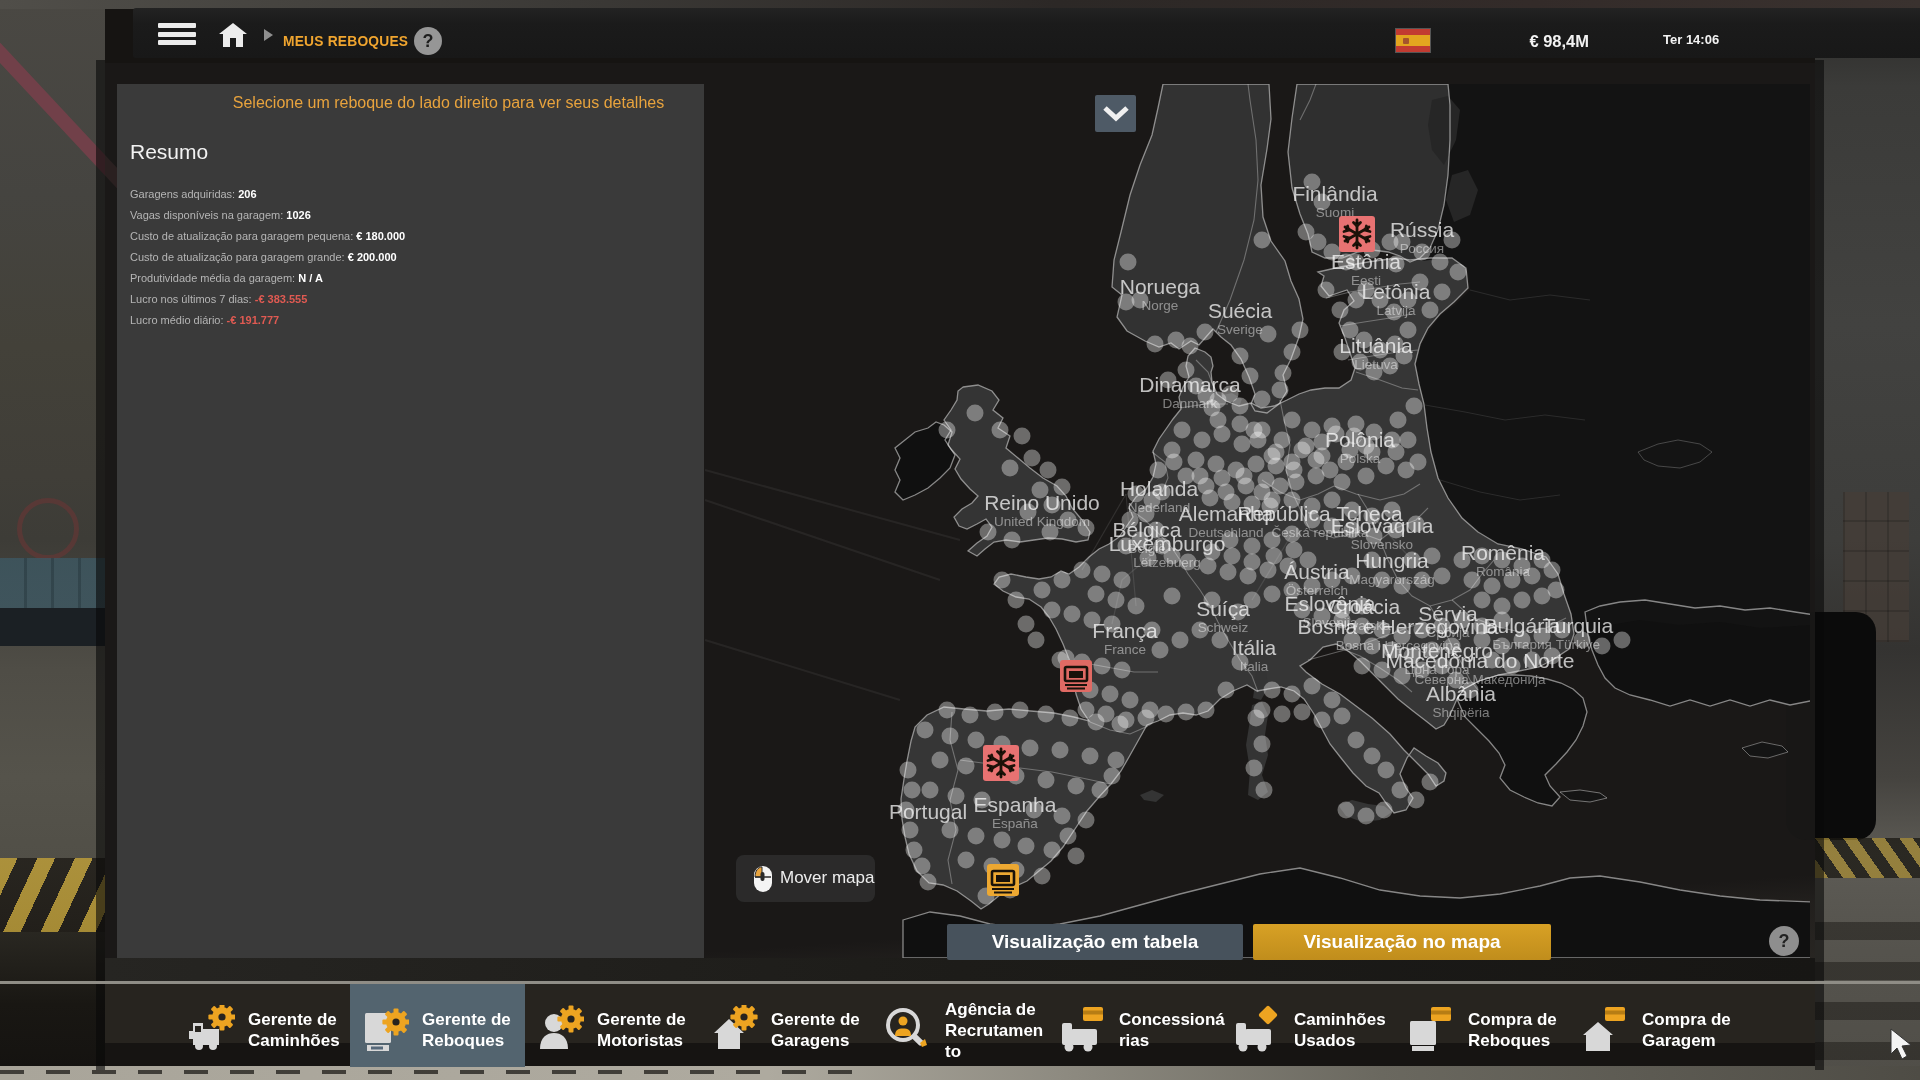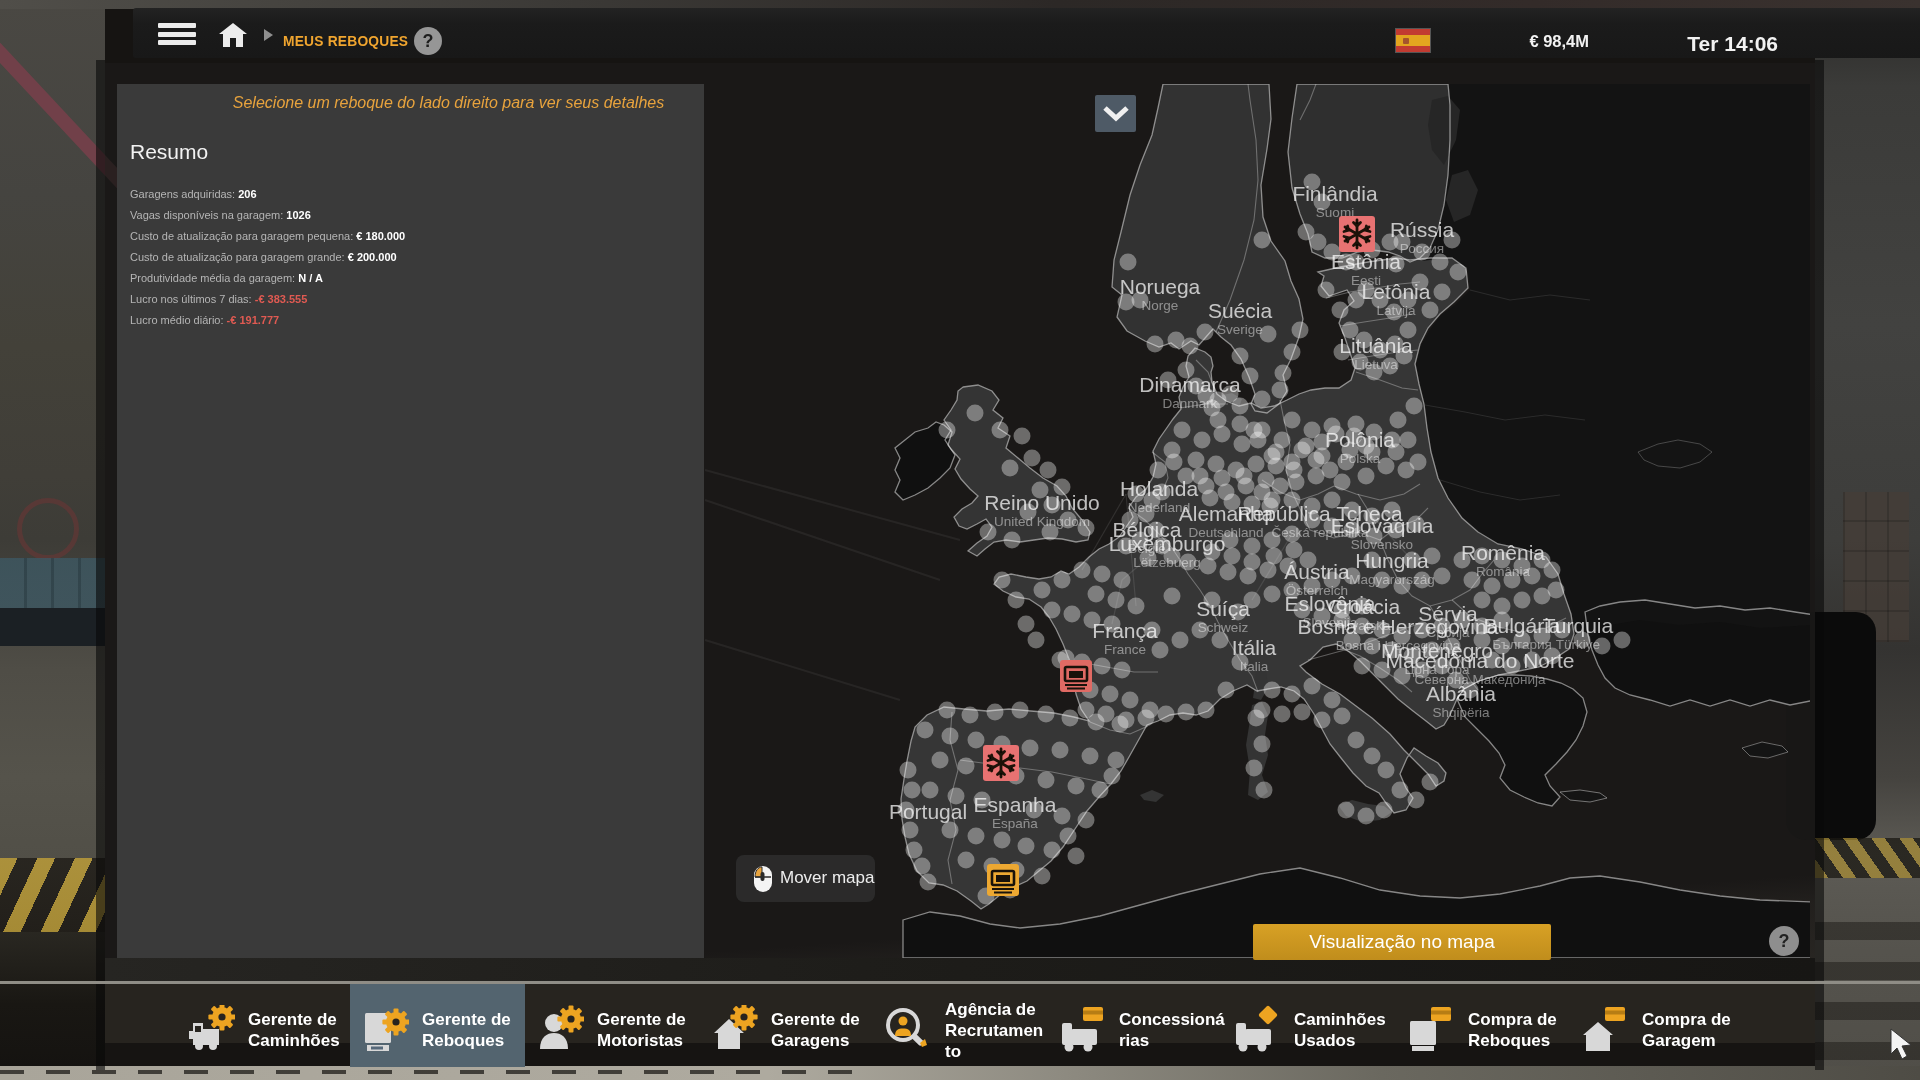--- a/index.html
+++ b/index.html
@@ -31,41 +31,41 @@
 
 #topbar{left:105px;top:8px;width:1882px;height:50px;background:linear-gradient(180deg,#232323,#1b1b1b 30%,#181818);border-radius:3px;margin-left:28px;}
 .hline{position:absolute;background:#ececec;height:5px;width:38px;border-radius:1px;left:25px;}
 #home{left:85px;top:14px;}
 #crumb-tri{left:131px;top:21px;width:0;height:0;border-left:9px solid #8f8f8f;border-top:6px solid transparent;border-bottom:6px solid transparent;}
 #crumb{left:150px;top:26px;color:#f0a52f;font-weight:bold;font-size:13.8px;letter-spacing:.2px;}
 #qtop{left:281px;top:19px;width:28px;height:28px;border-radius:50%;background:#969696;color:#1d1d1d;font-weight:bold;font-size:18px;text-align:center;line-height:28px;}
 #flag{left:1263px;top:21px;width:34px;height:23px;background:linear-gradient(180deg,#c23b31 0 25%,#e3a51f 25% 75%,#c23b31 75%);outline:1px solid #555;}
 #flag:after{content:"";position:absolute;left:7px;top:9px;width:6px;height:6px;background:#a5542c;border-radius:1px;}
 #money{left:1336px;top:24px;width:120px;text-align:right;color:#f2f2f2;font-size:16.5px;font-weight:bold;}
-#clock{left:1530px;top:24px;width:115px;text-align:right;color:#f2f2f2;font-size:21px;font-weight:bold;}
+#clock{left:1530px;top:24px;width:115px;text-align:left;color:#f2f2f2;font-size:13px;font-weight:bold;}
 
 #panel{left:117px;top:84px;width:587px;height:874px;background:#3a3a3a;}
-#sel{left:0;top:10px;width:663px;text-align:center;color:#e8a33d;font-size:16px;font-style:italic;}
+#sel{left:0;top:10px;width:663px;text-align:center;color:#e8a33d;font-size:16px;}
 #resumo{left:13px;top:56px;color:#f2f2f2;font-size:21px;}
 .stat{position:absolute;left:13px;color:#b5b5b5;font-size:11px;white-space:pre;}
 .stat b{color:#fff;}
 .stat b.red{color:#e05a52;}
 #map text{font-family:"Liberation Sans",sans-serif;}
 .lm{font-size:21px;fill:rgba(255,255,255,.72);text-anchor:middle;}
 .ls{font-size:13.5px;fill:rgba(255,255,255,.45);text-anchor:middle;}
 
 #dd{left:733px;top:95px;width:359px;height:37px;background:#4e5a66;border-radius:2px;color:#f4f4f4;font-size:17px;line-height:37px;padding-left:35px;box-sizing:border-box;}
 #ddbtn{left:1095px;top:95px;width:41px;height:37px;background:#4e5a66;border-radius:2px;}
 #ddbtn svg{position:absolute;left:8px;top:9px;}
 #mover{left:736px;top:855px;width:139px;height:47px;background:rgba(44,44,44,.92);border-radius:8px;}
 #mover span{position:absolute;left:44px;top:13px;color:#ededed;font-size:17px;}
 #btn-tab{left:947px;top:924px;width:296px;height:36px;background:#47525c;border-radius:2px;color:#fff;
 font-size:19px;font-weight:bold;text-align:center;line-height:36px;}
 #btn-map{left:1253px;top:924px;width:298px;height:36px;background:linear-gradient(180deg,#d8a125,#c08d1c);border-radius:2px;color:#fff;
-font-size:19px;font-weight:normal;text-align:center;line-height:36px;}
+font-size:19px;font-weight:bold;text-align:center;line-height:36px;}
 #qbr{left:1769px;top:926px;width:30px;height:30px;border-radius:50%;background:#8e8e8e;color:#222;
 font-weight:bold;font-size:18px;text-align:center;line-height:30px;}
 
 #navline{left:0px;top:981px;width:1920px;height:3px;background:#8f8d86;}
 #nav{left:105px;top:984px;width:1710px;height:59px;background:#27241f;}
 .nitem{position:absolute;top:0;height:83px;}
 .nitem.active{background:#53646f;}
 .nlabel{position:absolute;color:#fff;font-size:17px;font-weight:bold;line-height:21px;}
 .nicon{position:absolute;top:21px;}
 
@@ -674,20 +674,21 @@
 
   <div class="abs" id="mover">
     <svg class="abs" style="left:14px;top:10px" width="26" height="28">
       <rect x="4" y="1" width="18" height="26" rx="9" fill="#f4f4f4"></rect>
       <path d="M12,2 C8,2 5,6 5,12 L12,12 Z" fill="#e8a33d" stroke="#2a2a2a" stroke-width="1"></path>
       <path d="M5,12 L21,12" stroke="#2a2a2a" stroke-width="1.5"></path>
       <rect x="10.5" y="7" width="4" height="9" rx="2" fill="#2a2a2a"></rect>
     </svg>
     <span>Mover mapa</span>
   </div>
+  <div class="abs" id="btn-tab">Visualização em tabela</div>
   <div class="abs" id="btn-map">Visualização no mapa</div>
   <div class="abs" id="qbr">?</div>
 
   <div class="abs" id="navline"></div>
   <div class="abs" id="nav">
     <div class="nitem active" style="left:245px;width:175px;"></div>
     <svg class="nicon" style="left:84px" width="46" height="48">
         <g transform="translate(0,0)">
           <path d="M4,18 L14,18 14,24 30,24 30,40 4,40 Z" fill="#d8d8d8"></path>
           <rect x="6" y="21" width="6" height="6" fill="#27241f"></rect>

